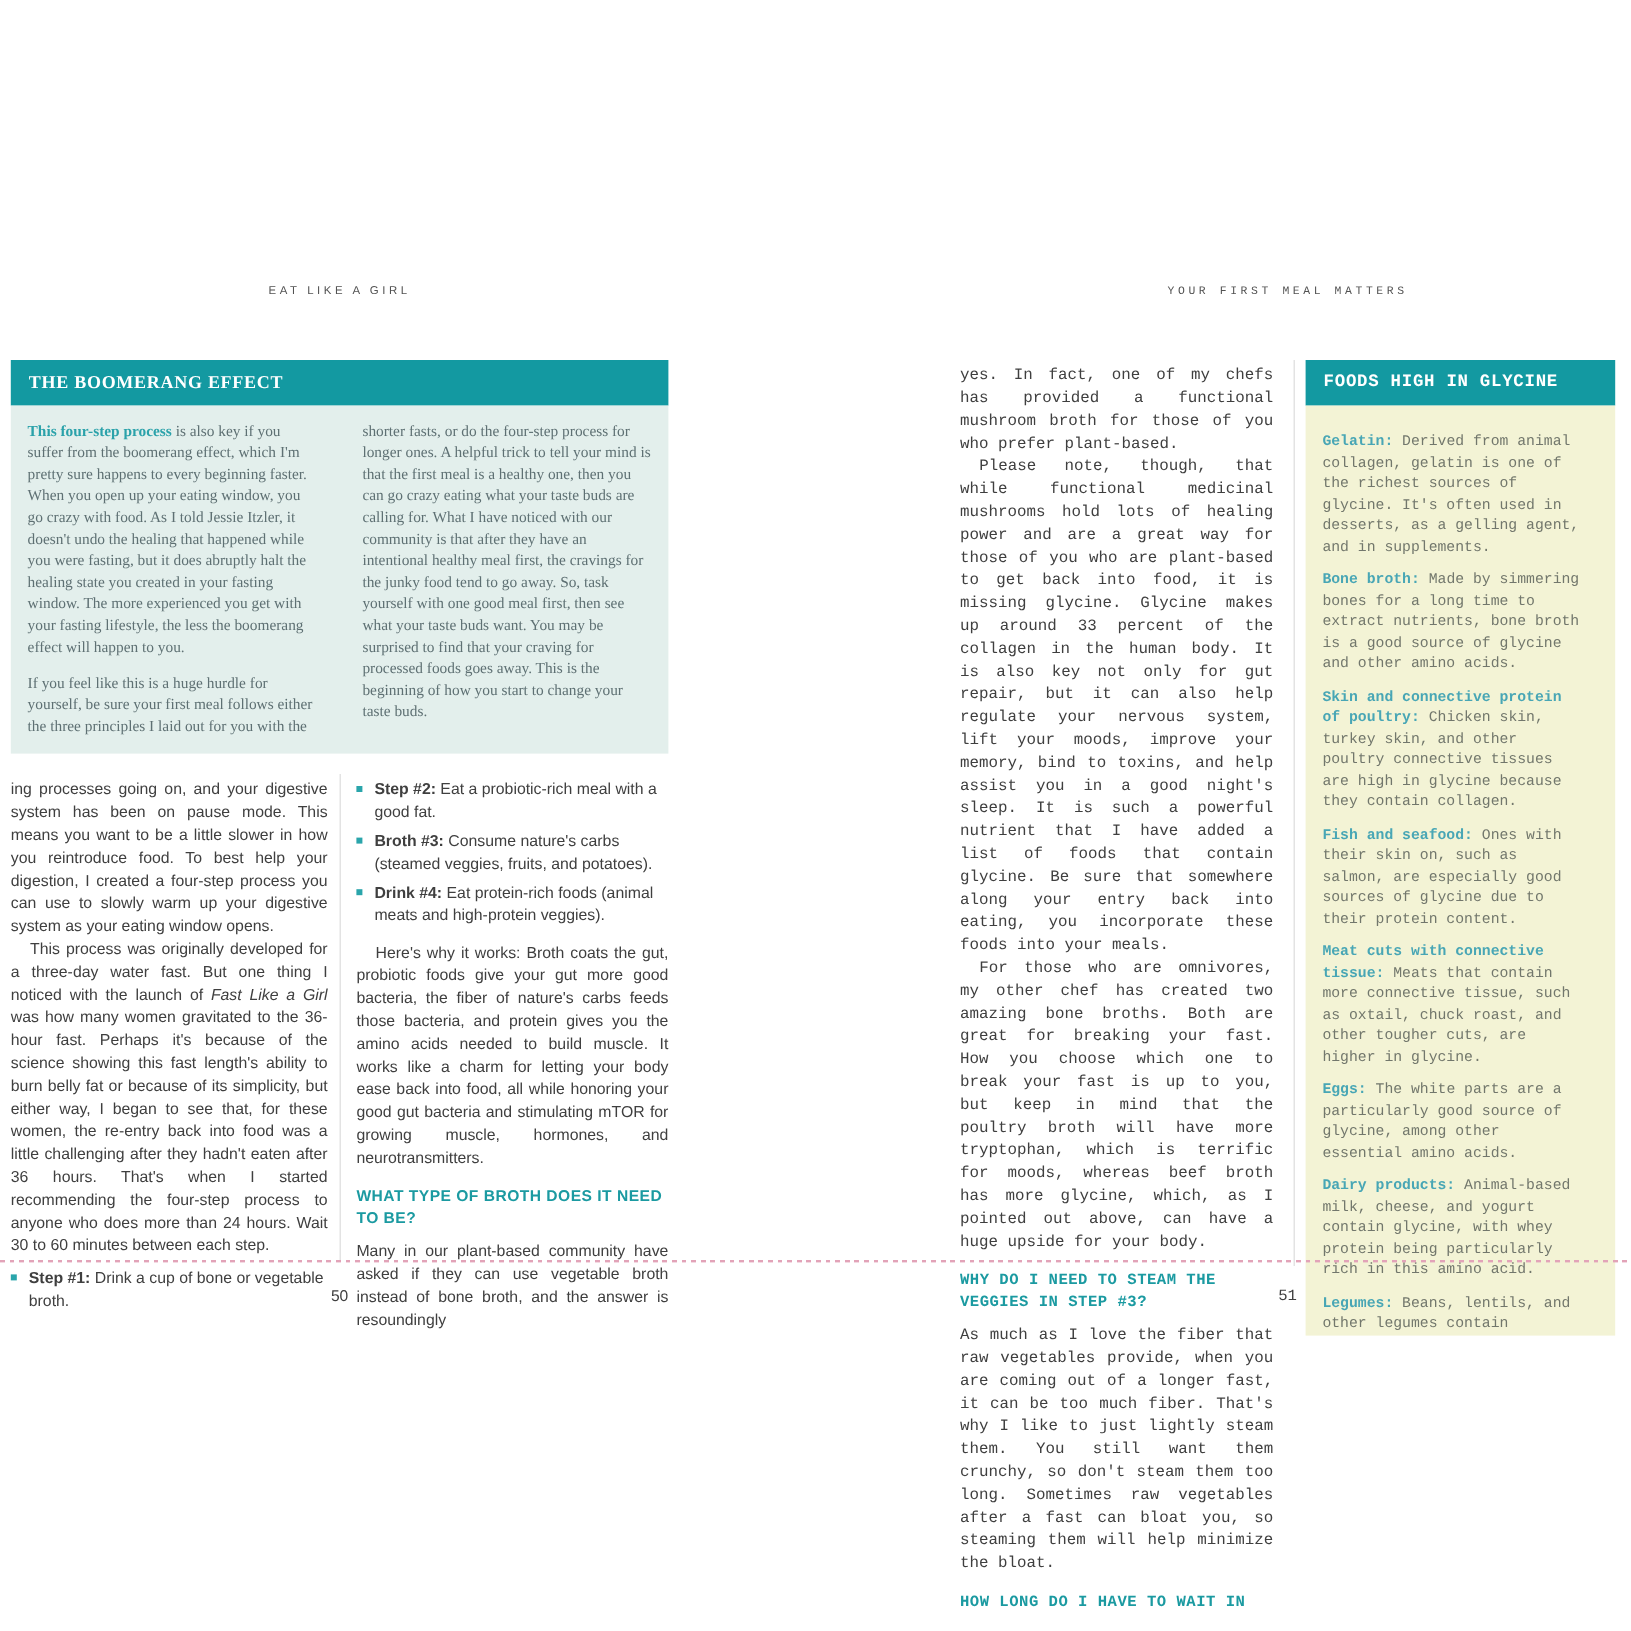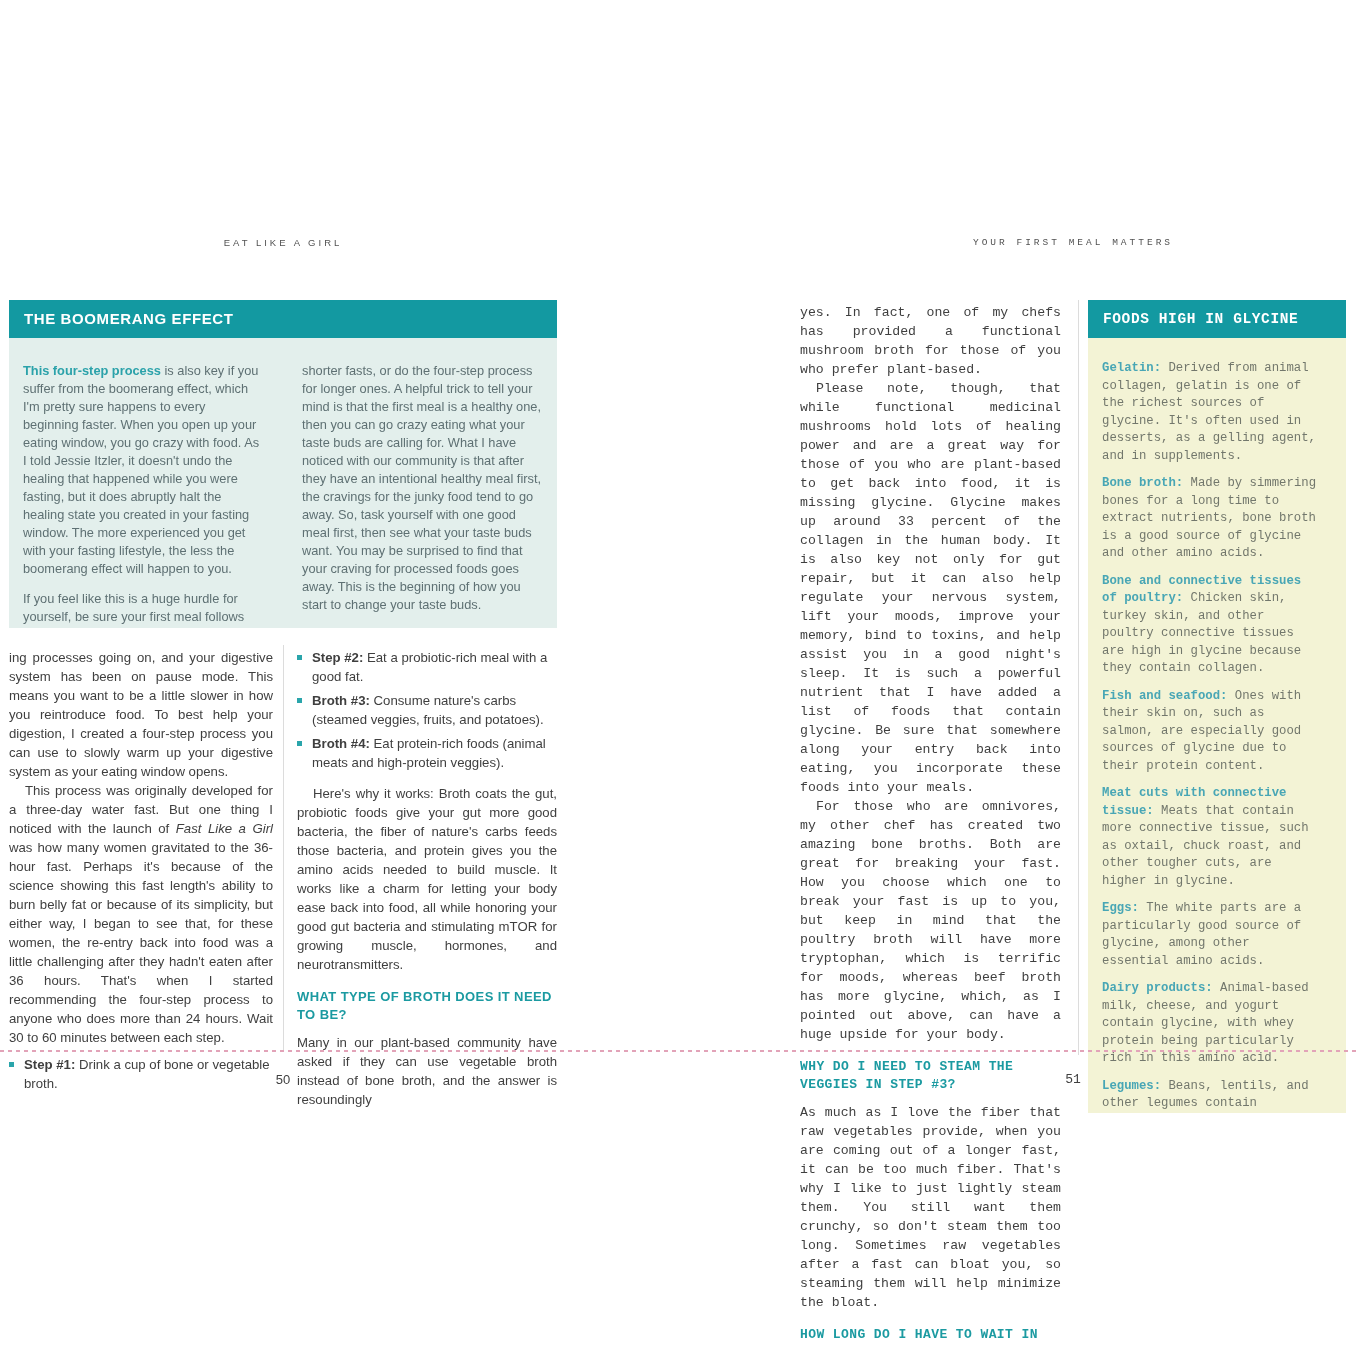--- a/index.html
+++ b/index.html
@@ -7,24 +7,24 @@
   .spread { position:relative; width:1359px; height:1359px; background:#ffffff; overflow:hidden; }
 
   .page { position:absolute; top:0; height:1359px; }
   .page-left  { left:9px;  width:548px; }
   .page-right { left:800px; width:546px;font-family:Liberation Mono, monospace; }
 
   .running-head { position:absolute; top:237px; left:0; right:0; text-align:center;
     font-size:9.5px; letter-spacing:3px; color:#525252; }
 
   
-  .callout { position:absolute; left:0; right:0; }
+  .callout { position:absolute; left:0; right:0;font-family:Liberation Serif, serif; }
   .callout-header { background:#1399a1; color:#ffffff; height:38px; line-height:38px;
     padding-left:15px; font-size:15px; font-weight:bold; letter-spacing:0.6px; }
-  .boomerang .callout-body { background:#e3efec; display:flex; gap:38px; padding:24px 14px 0 14px; height:290px; overflow:hidden; }
+  .boomerang .callout-body { background:#e3efec; display:flex; gap:38px; padding:12px 14px 0 14px; height:290px; overflow:hidden; }
   .callout-col { flex:1; font-size:12.8px; line-height:18px; color:#5e7073; text-align:left; }
   .callout-col p { margin-bottom:12px; }
   .lead-teal { color:#2ba2aa; font-weight:bold; }
 
   
   .col { position:absolute; font-size:13.2px; line-height:19px; color:#3f3f3f; }
   .jp { text-align:justify; }
   .indent { text-indent:16px; }
   .col p + .jp.indent { margin-top:0; }
   h3.colhead { color:#1b9aa1; font-size:13px; line-height:18px; letter-spacing:0.4px;
@@ -96,21 +96,21 @@
             <span><b>Step #2:</b><span> Eat a probiotic-rich meal with a good fat.</span></span>
           </li>
 
           <li>
             <span class="sq"></span>
             <span><b>Broth #3:</b><span> Consume nature's carbs (steamed veggies, fruits, and potatoes).</span></span>
           </li>
 
           <li>
             <span class="sq"></span>
-            <span><b>Broth #4:</b><span> Eat protein-rich foods (animal meats and high-protein veggies).</span></span>
+            <span><b>Drink #4:</b><span> Eat protein-rich foods (animal meats and high-protein veggies).</span></span>
           </li>
         </ul>
       <p class="jp indent" style="margin-top:12px;">Here's why it works: Broth coats the gut, probiotic foods give your gut more good bacteria, the fiber of nature's carbs feeds those bacteria, and protein gives you the amino acids needed to build muscle. It works like a charm for letting your body ease back into food, all while honoring your good gut bacteria and stimulating mTOR for growing muscle, hormones, and neurotransmitters.</p>
       <h3 class="colhead">WHAT TYPE OF BROTH DOES IT NEED TO BE?</h3>
       <p class="jp">Many in our plant-based community have asked if they can use vegetable broth instead of bone broth, and the answer is resoundingly</p>
     </div>
 
     <div class="colrule rule-left"></div>
     <div class="page-num">50</div>
   </div>
@@ -128,21 +128,21 @@
     </div>
 
     <aside class="sidebar">
       <div class="callout-header">FOODS HIGH IN GLYCINE</div>
       <div class="sidebar-body">
 
           <p class="sb-item"><span class="sb-term">Gelatin:</span><span> Derived from animal collagen, gelatin is one of the richest sources of glycine. It's often used in desserts, as a gelling agent, and in supplements.</span></p>
 
           <p class="sb-item"><span class="sb-term">Bone broth:</span><span> Made by simmering bones for a long time to extract nutrients, bone broth is a good source of glycine and other amino acids.</span></p>
 
-          <p class="sb-item"><span class="sb-term">Bone and connective tissues of poultry:</span><span> Chicken skin, turkey skin, and other poultry connective tissues are high in glycine because they contain collagen.</span></p>
+          <p class="sb-item"><span class="sb-term">Skin and connective protein of poultry:</span><span> Chicken skin, turkey skin, and other poultry connective tissues are high in glycine because they contain collagen.</span></p>
 
           <p class="sb-item"><span class="sb-term">Fish and seafood:</span><span> Ones with their skin on, such as salmon, are especially good sources of glycine due to their protein content.</span></p>
 
           <p class="sb-item"><span class="sb-term">Meat cuts with connective tissue:</span><span> Meats that contain more connective tissue, such as oxtail, chuck roast, and other tougher cuts, are higher in glycine.</span></p>
 
 
           <p class="sb-item"><span class="sb-term">Eggs:</span><span> The white parts are a particularly good source of glycine, among other essential amino acids.</span></p>
 
           <p class="sb-item"><span class="sb-term">Dairy products:</span><span> Animal-based milk, cheese, and yogurt contain glycine, with whey protein being particularly rich in this amino acid.</span></p>
 

